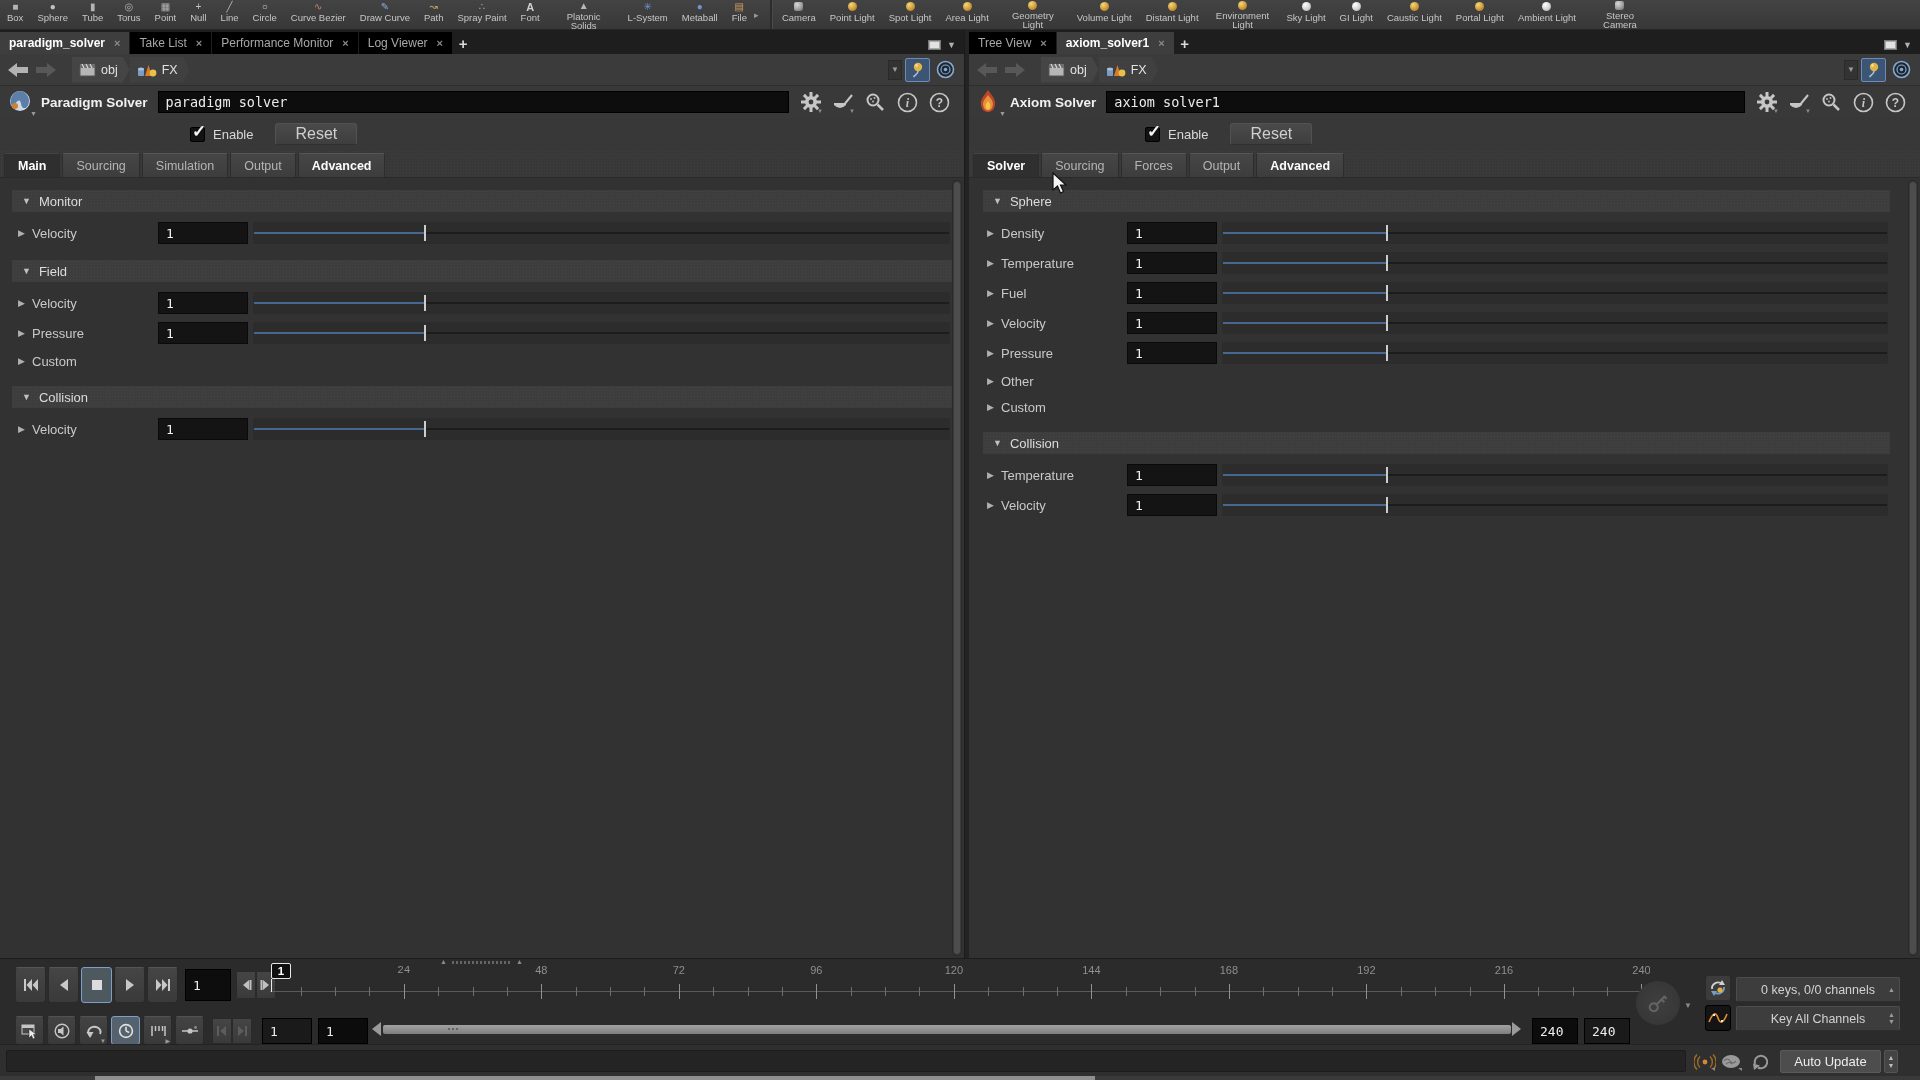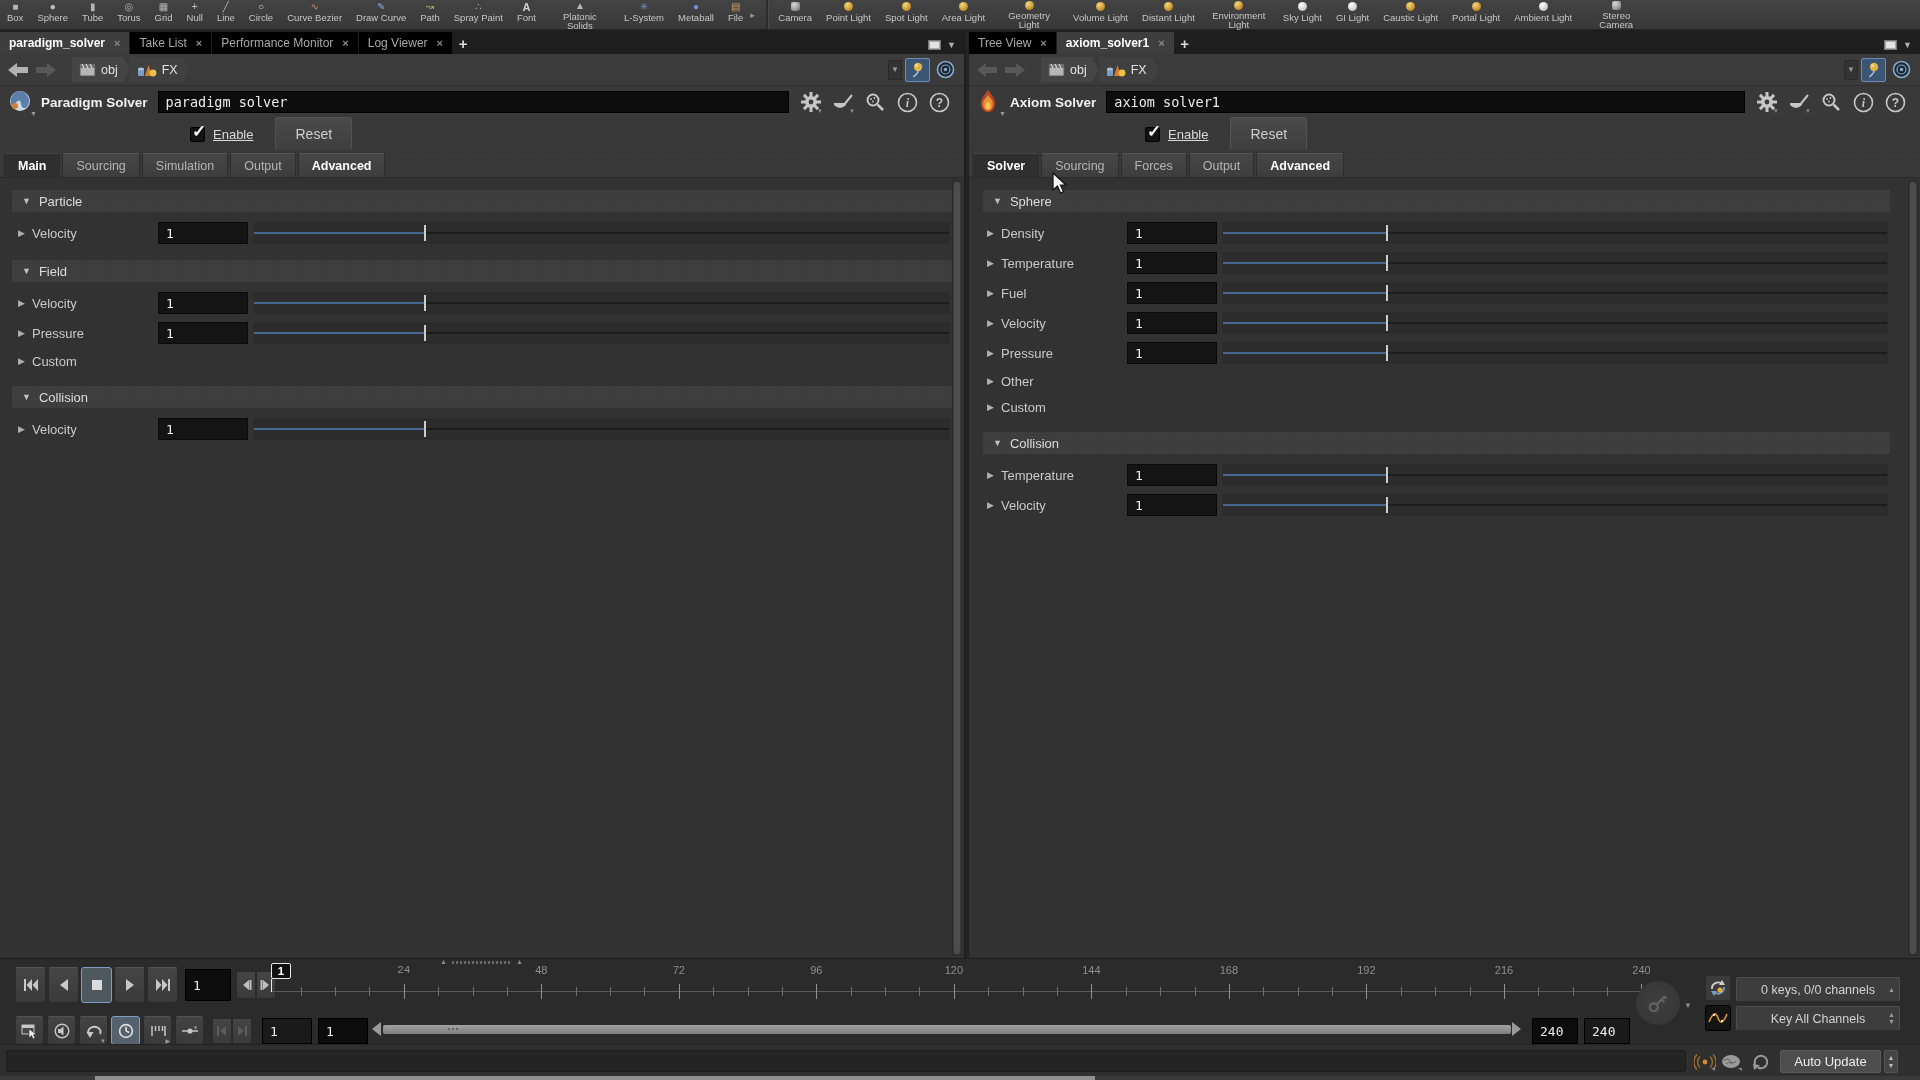--- a/index.html
+++ b/index.html
@@ -69,24 +69,24 @@
     justify-content:center; cursor:pointer; }
   .head-tool .dd { position:absolute; right:0; bottom:0; font-size:6px; color:#8a8a8a; }
 
   
   .enablerow { height:32px; background:#383838; display:flex; align-items:center; }
   .pane-left-pad { padding-left:190px; }
   .pane-right-pad { padding-left:176px; }
   .chk { position:relative; width:15px; height:15px; background:#121212; border:1px solid #000;
     border-radius:2px; cursor:pointer; }
   .chk .mark { position:absolute; left:1px; top:-7px; color:#f5f5f5; font-size:17px; font-weight:bold; }
-  .enable-label { margin-left:8px; font-size:13px; color:#d8d8d8; cursor:default;text-decoration:underline; }
-  .reset-btn { margin-left:22px; height:22px; padding:16px 19px; background:linear-gradient(#4a4a4a,#3e3e3e);
+  .enable-label { margin-left:8px; font-size:13px; color:#d8d8d8; cursor:default; }
+  .reset-btn { margin-left:22px; height:22px; padding:4px 19px; background:linear-gradient(#4a4a4a,#3e3e3e);
     border:1px solid #525252; border-bottom-color:#303030; border-radius:3px; color:#cfcfcf;
-    font-size:14px; display:flex; align-items:center; cursor:pointer; }
+    font-size:16px; display:flex; align-items:center; cursor:pointer; }
 
   
   .folders { height:28px; background:#383838; display:flex; align-items:flex-end; padding-left:4px;
     border-bottom:1px solid #2a2a2a;
     background-image:radial-gradient(rgba(220,220,220,0.045) 1px, transparent 1px); background-size:3px 3px; }
   .ftab { height:24px; display:flex; align-items:center; padding:0 13px; margin-right:2px;
     background:linear-gradient(#464646,#3d3d3d); border:1px solid #2d2d2d; border-bottom:none;
     border-top-color:#555; color:#b5b5b5; font-size:12.5px; border-radius:2px 2px 0 0; cursor:pointer; }
   .ftab.selected { background:#2f2f2f; color:#fff; font-weight:bold; border-top-color:#444; }
   .ftab.boldtab { color:#fdfdfd; font-weight:bold; }
@@ -210,21 +210,21 @@
         <div class="shelf-item">
           <span class="shelf-icon" style="color: rgb(180, 180, 180);">▮</span>
           <span class="shelf-label">Tube</span>
         </div>
         <div class="shelf-item">
           <span class="shelf-icon" style="color: rgb(180, 180, 180);">◎</span>
           <span class="shelf-label">Torus</span>
         </div>
         <div class="shelf-item">
           <span class="shelf-icon" style="color: rgb(180, 180, 180);">▦</span>
-          <span class="shelf-label">Grid</span>
+          <span class="shelf-label">Point</span>
         </div>
         <div class="shelf-item">
           <span class="shelf-icon" style="color: rgb(198, 198, 198);">+</span>
           <span class="shelf-label">Null</span>
         </div>
         <div class="shelf-item">
           <span class="shelf-icon" style="color: rgb(180, 180, 180);">╱</span>
           <span class="shelf-label">Line</span>
         </div>
         <div class="shelf-item">
@@ -510,21 +510,21 @@
           <div class="ftab selected">Main</div>
           <div class="ftab">Sourcing</div>
           <div class="ftab">Simulation</div>
           <div class="ftab">Output</div>
           <div class="ftab boldtab">Advanced</div>
         </div>
         <div class="params">
           <div class="sec">
             <div class="sec-header">
               <span class="sec-tri">▼</span>
-              <span>Particle</span>
+              <span>Monitor</span>
             </div>
             <div class="prow">
               <span class="row-tri">▶</span>
               <span class="row-label">Velocity</span>
               <input class="row-value" value="1" style="">
               <div class="row-slider">
                 <div class="sl-blue"></div>
                 <div class="sl-rest"></div>
                 <div class="sl-tick"></div>
               </div>

